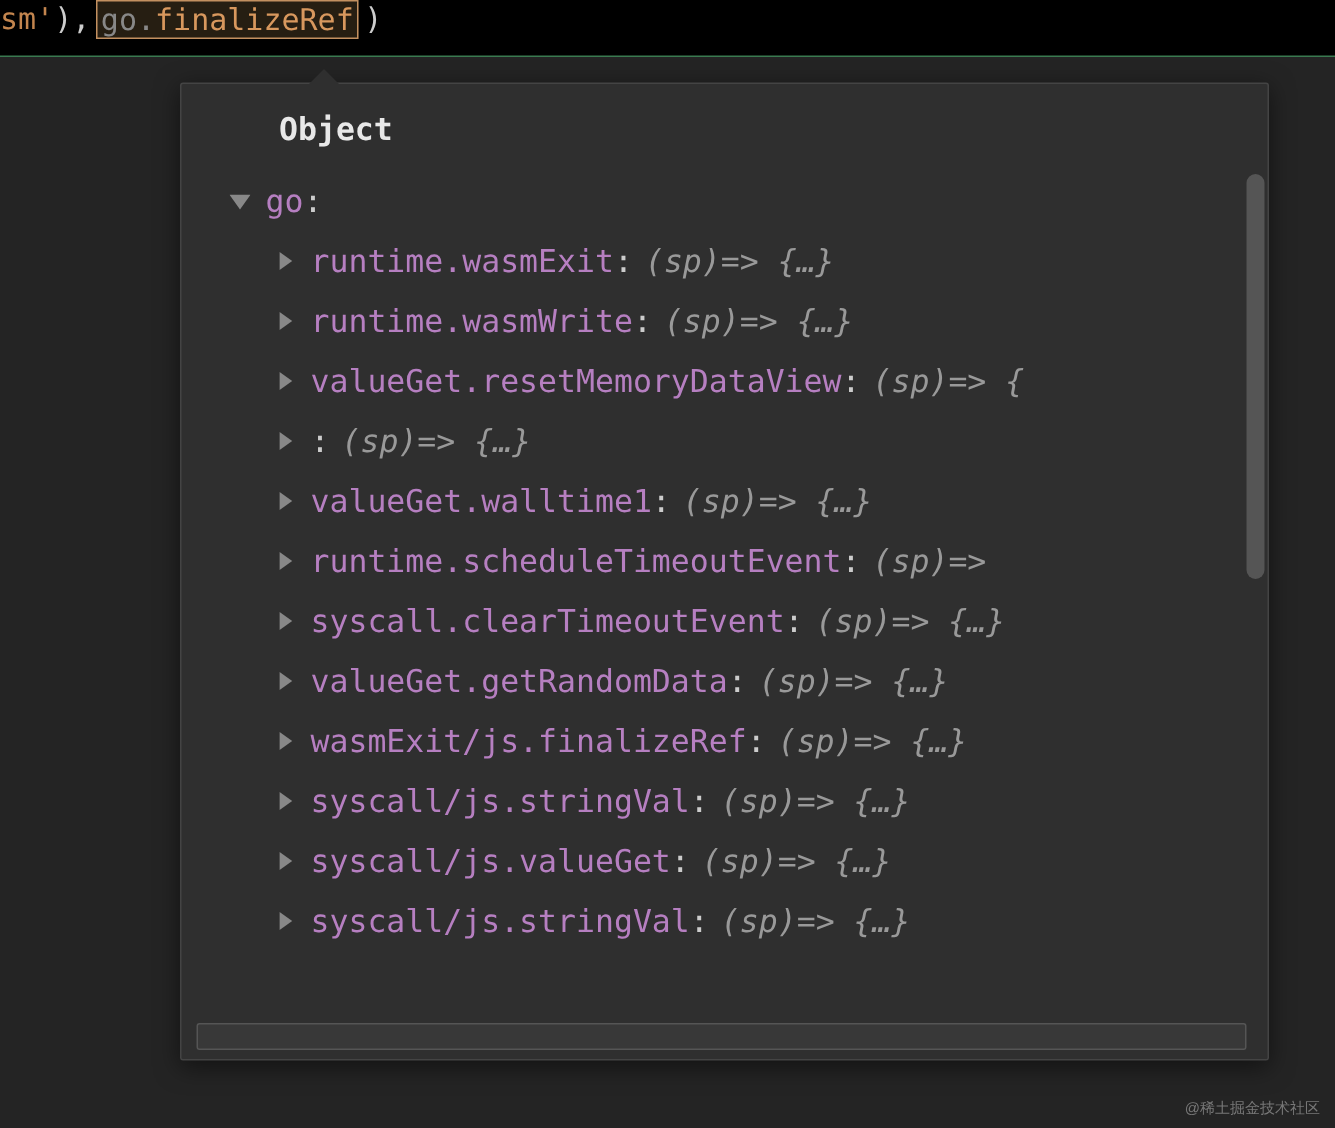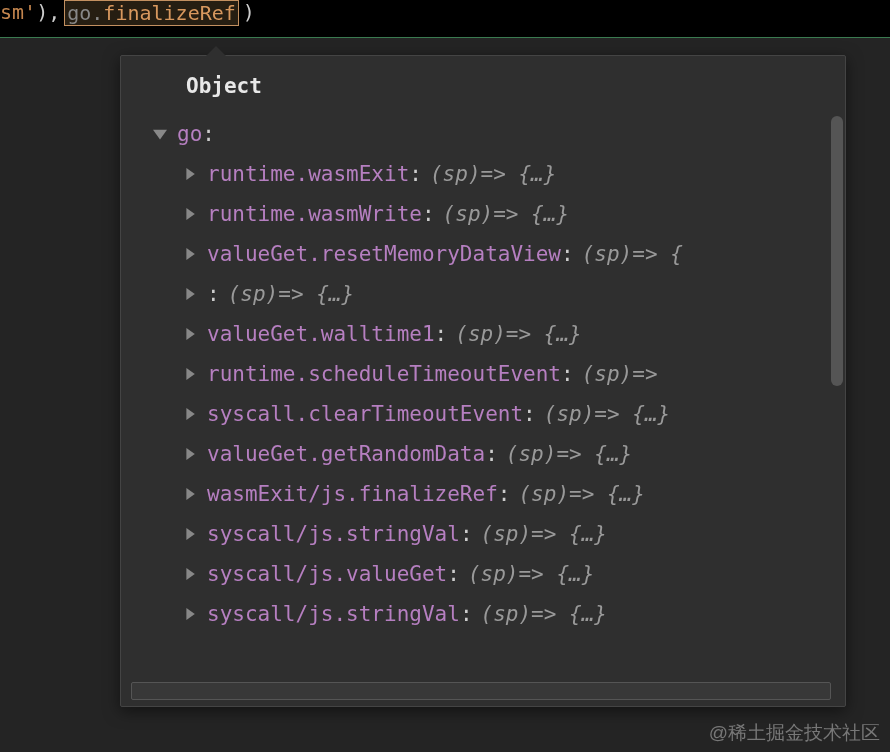--- a/index.html
+++ b/index.html
@@ -142,21 +142,21 @@
       height: 18px;
       background: #383838;
       border: 1px solid #555;
       border-radius: 2px;
     }
     .watermark {
       position: absolute;
       bottom: 6px;
       right: 10px;
       color: #777;
-      font-size: 19px;
+      font-size: 10px;
       font-family: sans-serif;
     }
   </style>
 </head>
 <body>
 
 <div class="code-line">
   <span class="code-frag-1">sm'</span>
   <span class="code-paren">)</span>
   <span class="code-comma">, </span>

